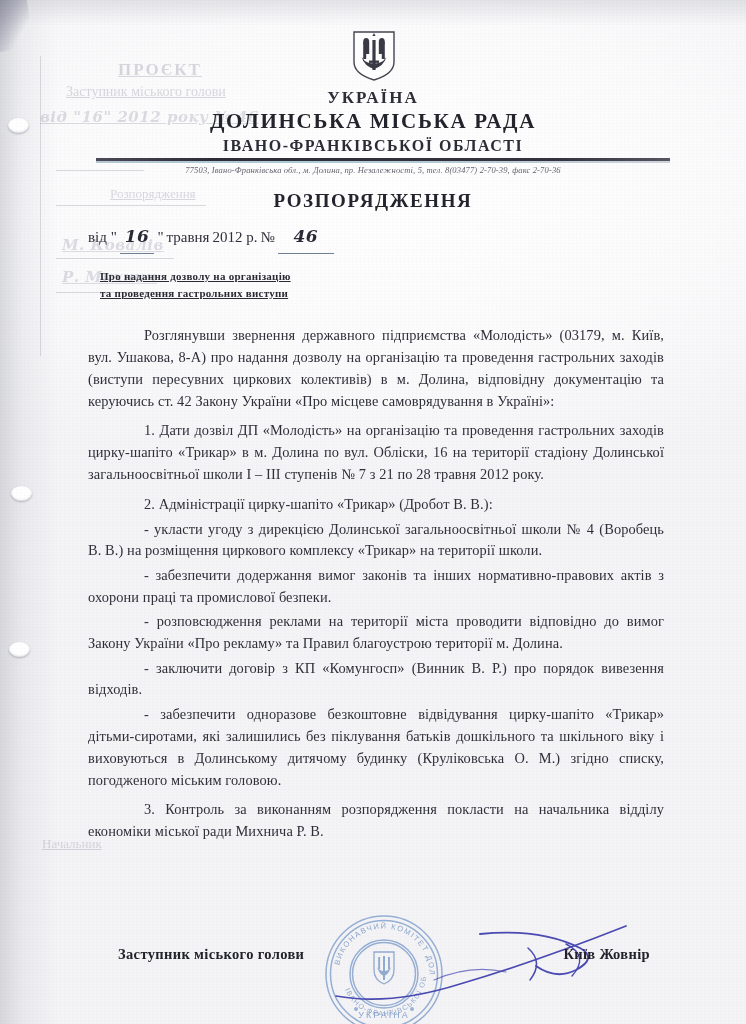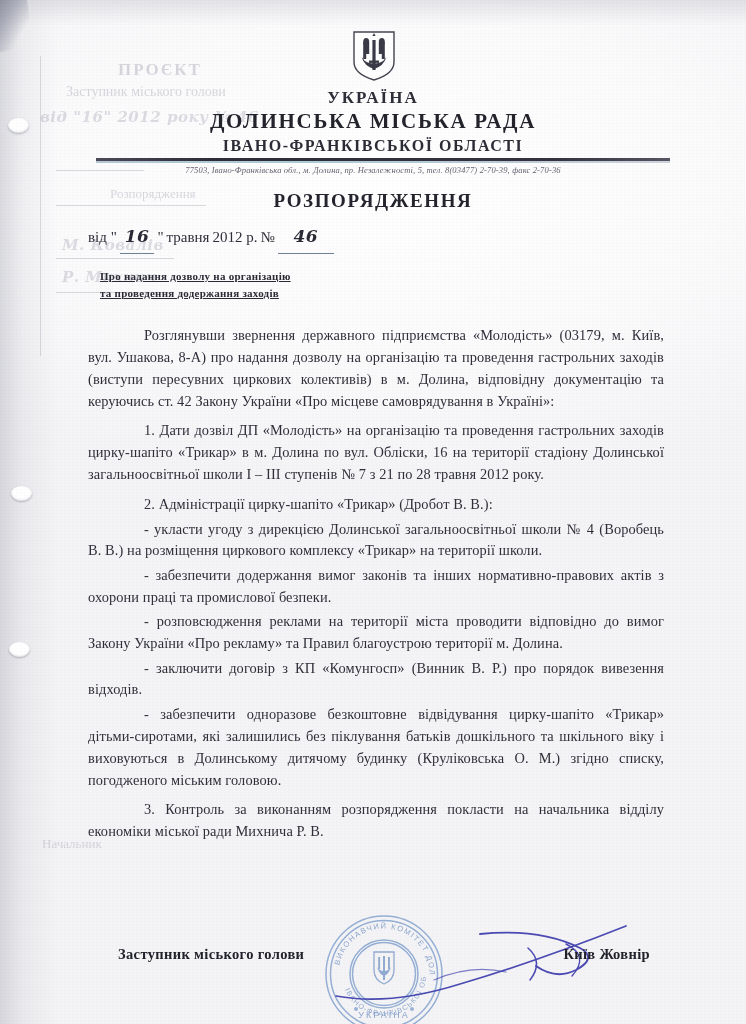--- a/index.html
+++ b/index.html
@@ -64,20 +64,21 @@
 
   
   .ghost {
     position: absolute;
     color: #b9b9c4;
     opacity: .55;
     pointer-events: none;
     user-select: none;
     white-space: nowrap;
     font-family: "Liberation Serif", serif;
+    text-decoration: underline;
   }
   .ghost.hand {
     font-family: "DejaVu Serif", serif;
     font-style: italic;
     color: #bcbcc8;
     opacity: .5;
   }
   .ghost-rule {
     position: absolute;
     pointer-events: none;
@@ -325,21 +326,21 @@
       <span class="hand hand-slot">16</span>
       <span>"</span>
       <span>травня</span>
       <span>2012 р.</span>
       <span>№</span>
       <span class="hand hand-slot wide">46</span>
     </div>
 
     <div class="subject">
       <div>Про надання дозволу на організацію</div>
-      <div>та проведення додержання заходів</div>
+      <div>та проведення гастрольних виступи</div>
     </div>
 
     <div class="body">
       <p class="gap">Розглянувши звернення державного підприємства «Молодість» (03179, м. Київ, вул. Ушакова, 8-А) про надання дозволу на організацію та проведення гастрольних заходів (виступи пересувних циркових колективів) в м. Долина, відповідну документацію та керуючись ст. 42 Закону України «Про місцеве самоврядування в Україні»:</p>
       <p class="gap">1. Дати дозвіл ДП «Молодість» на організацію та проведення гастрольних заходів цирку-шапіто «Трикар» в м. Долина по вул. Обліски, 16 на території стадіону Долинської загальноосвітньої школи I – III ступенів № 7 з 21 по 28 травня 2012 року.</p>
       <p class="tight">2. Адміністрації цирку-шапіто «Трикар» (Дробот В. В.):</p>
       <p class="tight">- укласти угоду з дирекцією Долинської загальноосвітньої школи № 4 (Воробець В. В.) на розміщення циркового комплексу «Трикар» на території школи.</p>
       <p class="tight">- забезпечити додержання вимог законів та інших нормативно-правових актів з охорони праці та промислової безпеки.</p>
       <p class="tight">- розповсюдження реклами на території міста проводити відповідно до вимог Закону України «Про рекламу» та Правил благоустрою території м. Долина.</p>
       <p class="tight">- заключити договір з КП «Комунгосп» (Винник В. Р.) про порядок вивезення відходів.</p>

